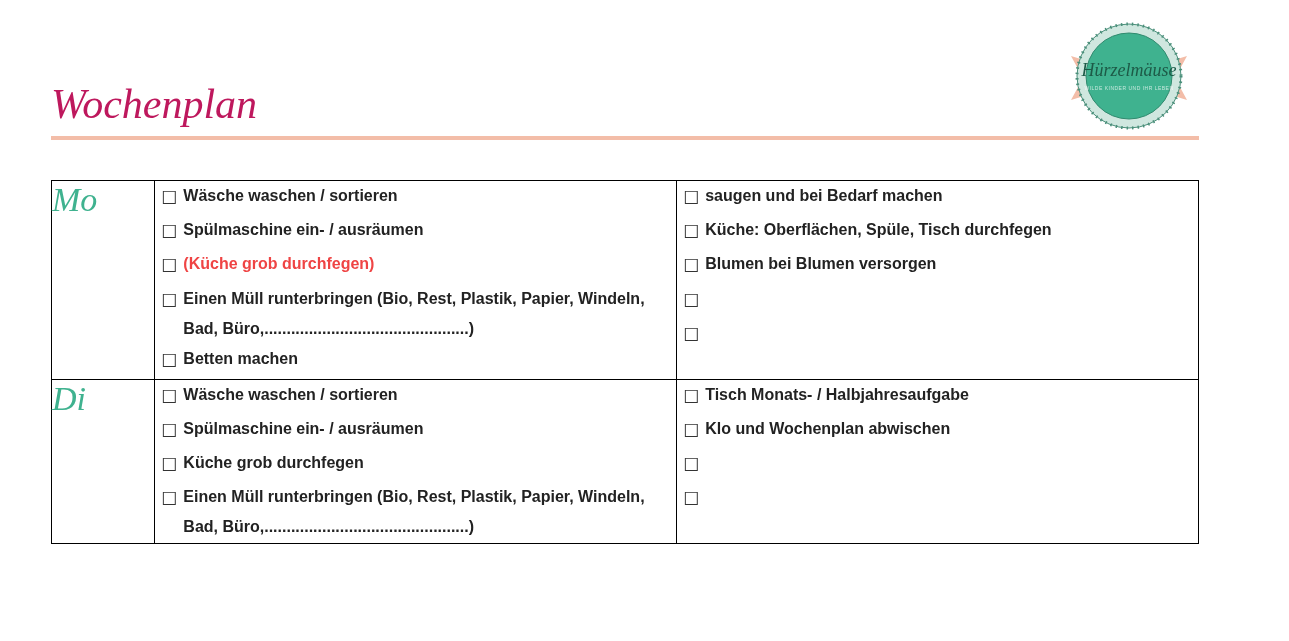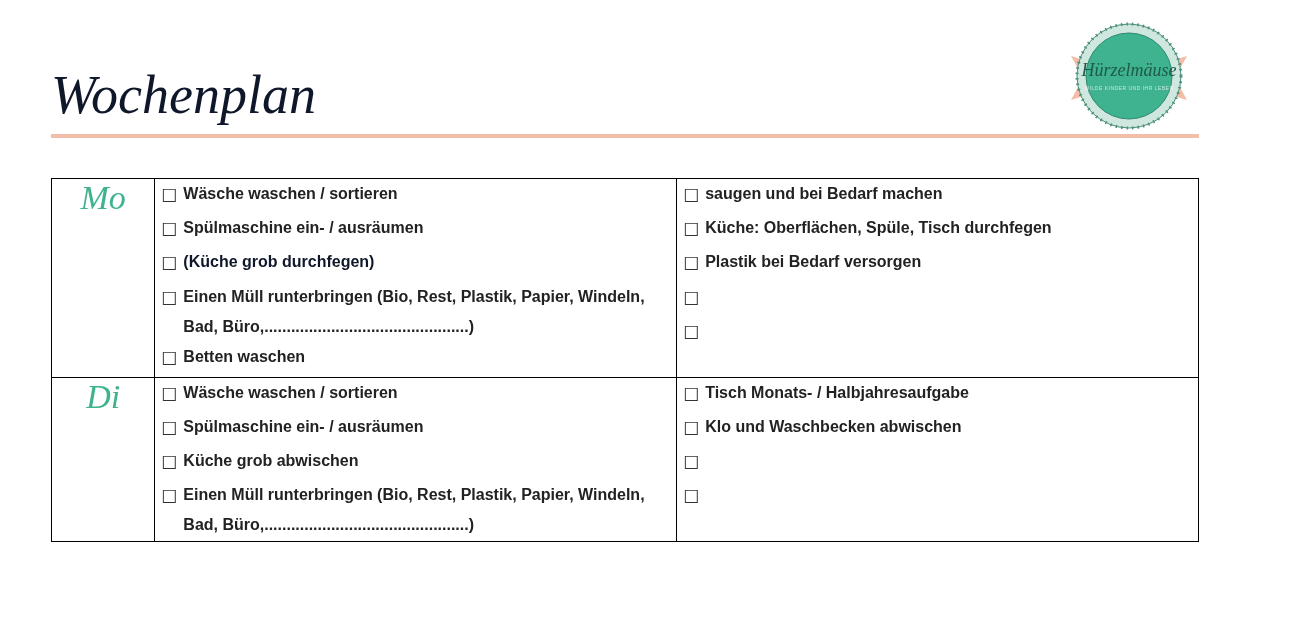--- a/index.html
+++ b/index.html
@@ -19,45 +19,45 @@
   }
   .logo {
     position: absolute;
     top: 16px;
     right: 100px;
     width: 120px;
     height: 120px;
   }
   .title {
     font-family: "Brush Script MT", "Brush Script Std", cursive;
-    font-size: 54px;
+    font-size: 42px;
     font-style: italic;
-    color: #0f172a;
-    margin-top: 44px;
+    color: #be185d;
+    margin-top: 60px;
     margin-bottom: 8px;
   }
   .divider {
     height: 4px;
     background: #f3bda8;
     width: 100%;
     margin-bottom: 40px;
   }
   table.plan {
     width: 100%;
     border-collapse: collapse;
     table-layout: fixed;
   }
   table.plan td {
     border: 1px solid #000;
     vertical-align: top;
     padding: 0;
   }
   td.day-cell {
     width: 100px;
-    text-align: center;
+    text-align: left;
     vertical-align: middle;
   }
   .day-label {
     font-family: "Brush Script MT", "Brush Script Std", cursive;
     font-style: italic;
     font-size: 34px;
     color: #3fb28f;
     font-weight: 500;
   }
   td.tasks-cell {
@@ -78,21 +78,21 @@
     color: #333;
     text-align: left;
     padding-left: 6px;
   }
   .task-row .txt {
     flex: 1;
     padding-right: 10px;
     line-height: 1.9;
     font-weight: bold;
   }
-  .muted { color: #0f172a; }
+  .muted { color: #ef4444; }
 </style>
 </head>
 <body>
 
 <div class="page">
 
   <div class="logo">
     <svg viewBox="0 0 120 120" width="120" height="120">
 
       <polygon points="2,40 28,48 28,76 2,84 14,62" fill="#f3bda8"></polygon>
@@ -128,35 +128,35 @@
             <div class="task-row">
               <span class="box">☐</span>
               <span class="txt muted">(Küche grob durchfegen)</span>
             </div>
             <div class="task-row">
               <span class="box">☐</span>
               <span class="txt">Einen Müll runterbringen (Bio, Rest, Plastik, Papier, Windeln, Bad, Büro,..............................................)</span>
             </div>
             <div class="task-row">
               <span class="box">☐</span>
-              <span class="txt">Betten waschen</span>
+              <span class="txt">Betten machen</span>
             </div>
           </td>
           <td class="tasks-cell">
             <div class="task-row">
               <span class="box">☐</span>
               <span class="txt">saugen und bei Bedarf machen</span>
             </div>
             <div class="task-row">
               <span class="box">☐</span>
               <span class="txt">Küche: Oberflächen, Spüle, Tisch durchfegen</span>
             </div>
             <div class="task-row">
               <span class="box">☐</span>
-              <span class="txt">Plastik bei Bedarf versorgen</span>
+              <span class="txt">Blumen bei Blumen versorgen</span>
             </div>
             <div class="task-row">
               <span class="box">☐</span>
               <span class="txt"></span>
             </div>
             <div class="task-row">
               <span class="box">☐</span>
               <span class="txt"></span>
             </div>
           </td>
@@ -169,35 +169,35 @@
             <div class="task-row">
               <span class="box">☐</span>
               <span class="txt">Wäsche waschen / sortieren</span>
             </div>
             <div class="task-row">
               <span class="box">☐</span>
               <span class="txt">Spülmaschine ein- / ausräumen</span>
             </div>
             <div class="task-row">
               <span class="box">☐</span>
-              <span class="txt">Küche grob abwischen</span>
+              <span class="txt">Küche grob durchfegen</span>
             </div>
             <div class="task-row">
               <span class="box">☐</span>
               <span class="txt">Einen Müll runterbringen (Bio, Rest, Plastik, Papier, Windeln, Bad, Büro,..............................................)</span>
             </div>
           </td>
           <td class="tasks-cell">
             <div class="task-row">
               <span class="box">☐</span>
               <span class="txt">Tisch Monats- / Halbjahresaufgabe</span>
             </div>
             <div class="task-row">
               <span class="box">☐</span>
-              <span class="txt">Klo und Waschbecken abwischen</span>
+              <span class="txt">Klo und Wochenplan abwischen</span>
             </div>
             <div class="task-row">
               <span class="box">☐</span>
               <span class="txt"></span>
             </div>
             <div class="task-row">
               <span class="box">☐</span>
               <span class="txt"></span>
             </div>
           </td>

